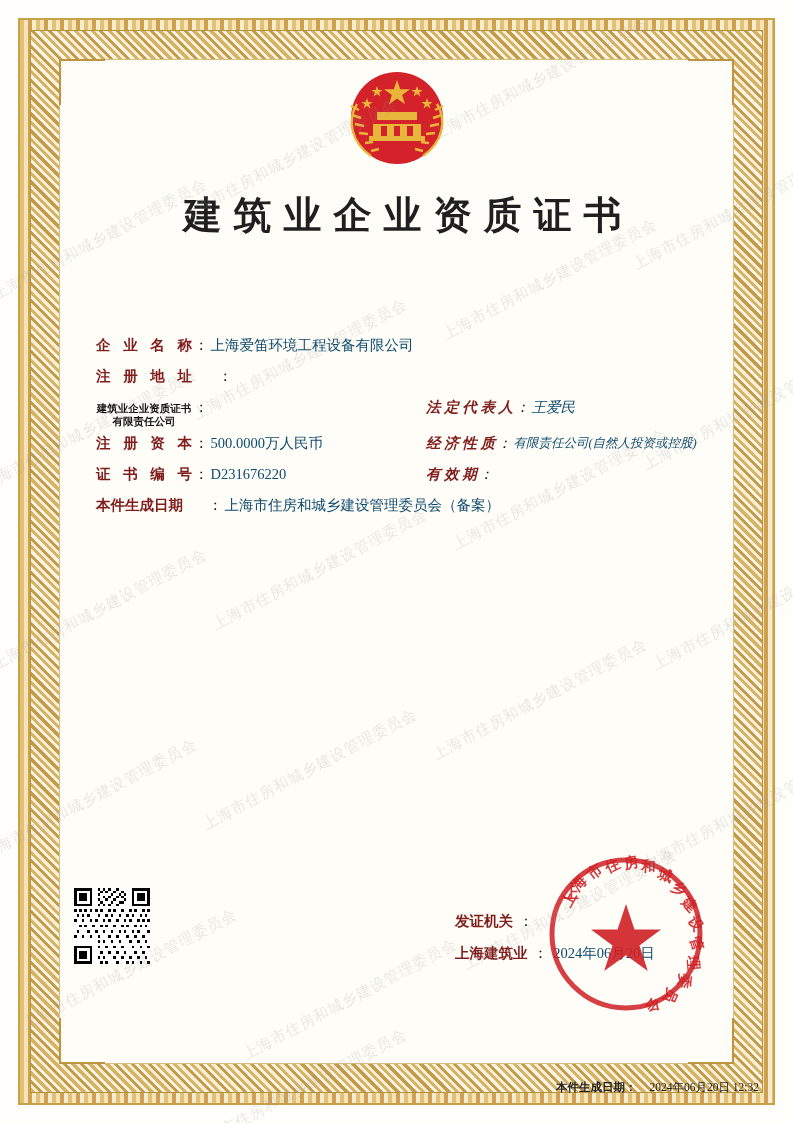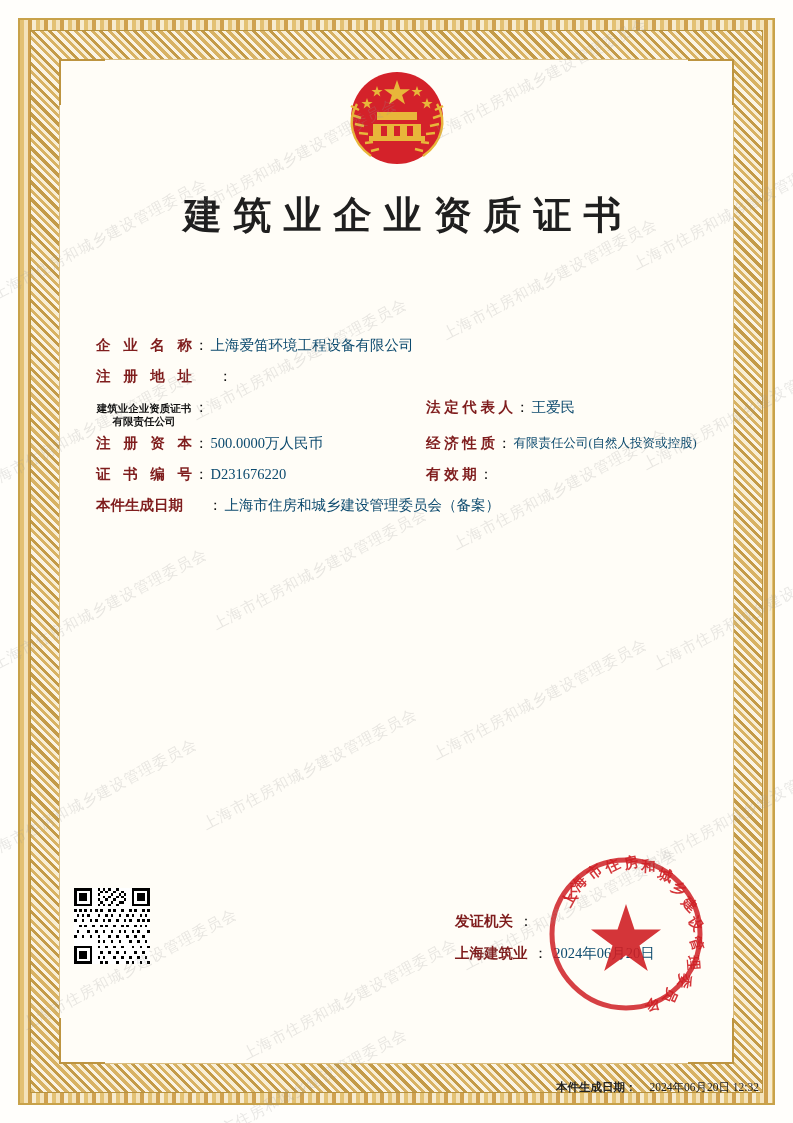--- a/index.html
+++ b/index.html
@@ -108,21 +108,21 @@
     font-size: 14.5px;
     line-height: 31px;
     color: #111;
   }
   .frow {
     display: flex;
     align-items: baseline;
     min-height: 31px;
   }
   .fcol-left { display: flex; align-items: baseline; width: 330px; flex: 0 0 330px; }
-  .fcol-right { display: flex; align-items: center; flex: 1; }
+  .fcol-right { display: flex; align-items: center; flex: 1; font-style: italic; }
 
   .flabel {
     font-size: 14.5px;
     font-weight: bold;
     color: #7f1d1d;
     white-space: nowrap;
   }
   .flabel.w5 { width: 96px; display: inline-block; text-align: justify; text-align-last: justify; }
   .fval {
     font-size: 14.5px;

